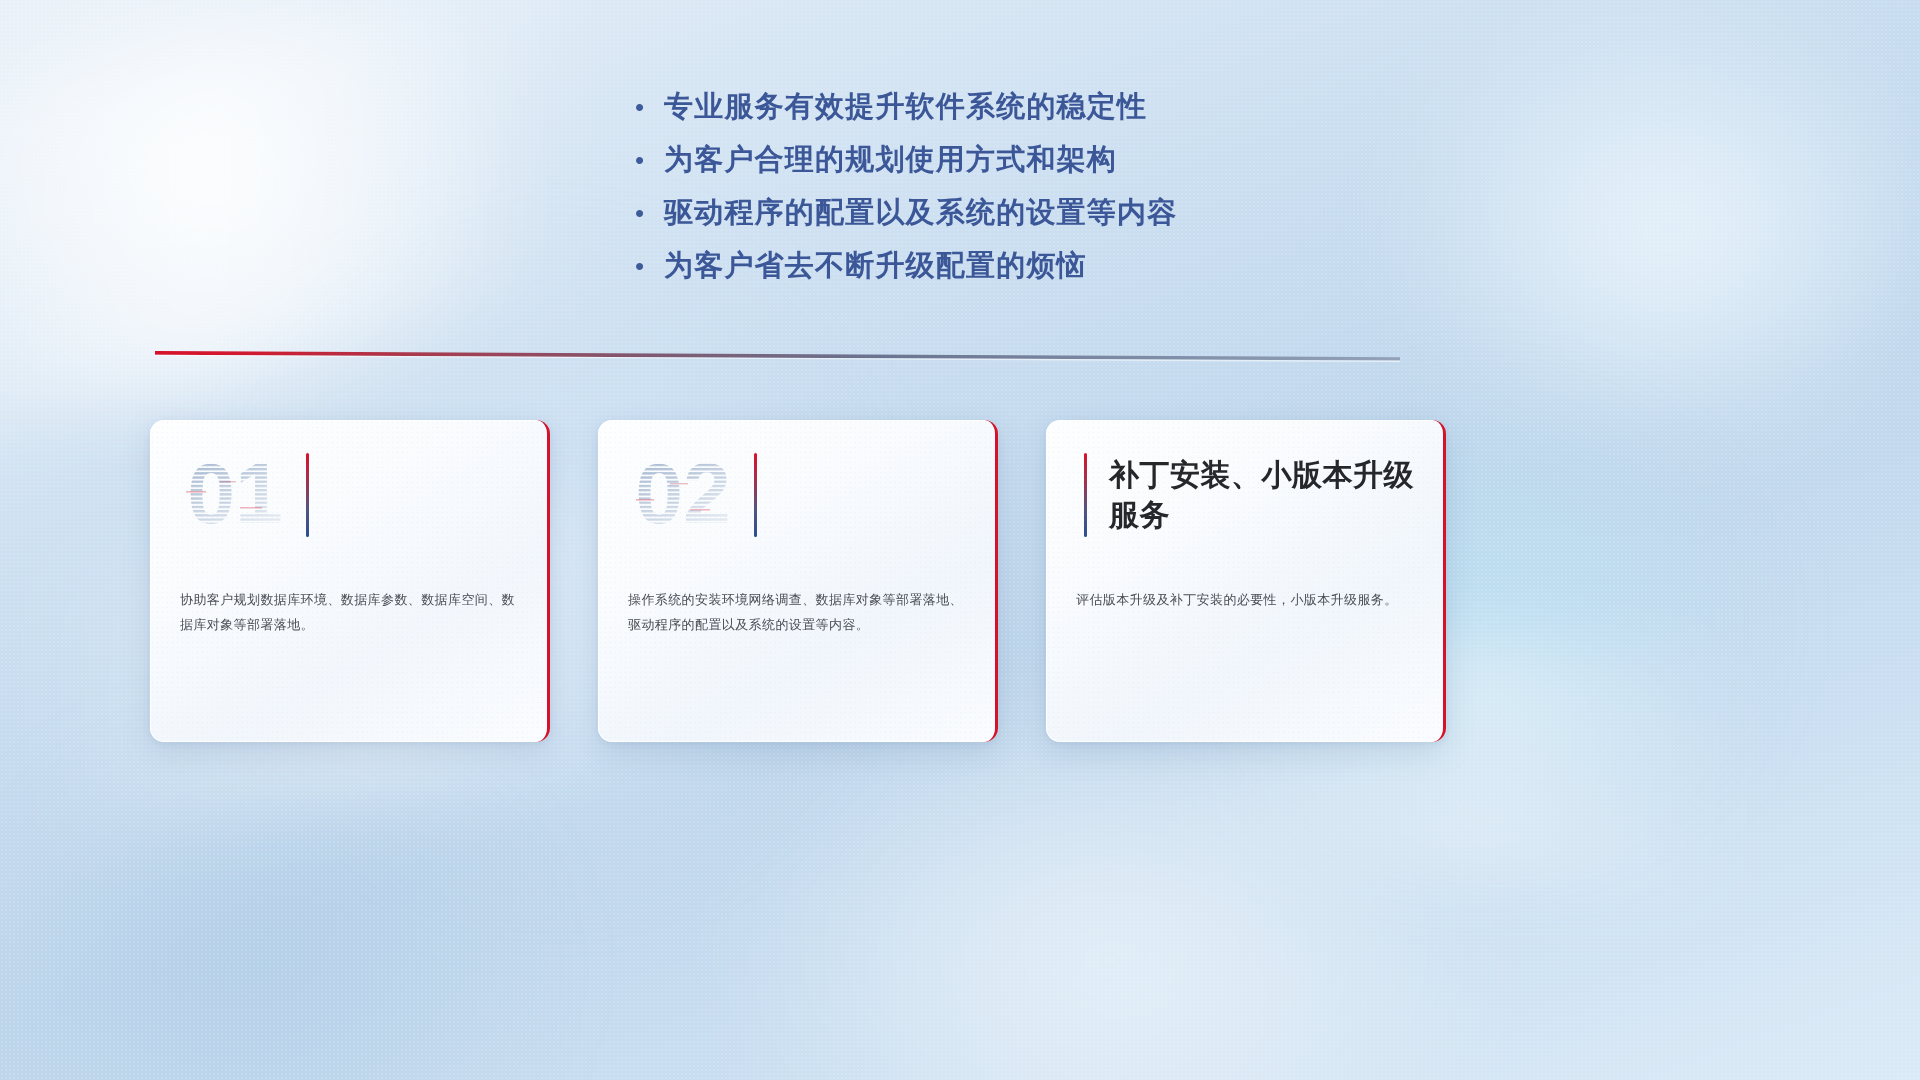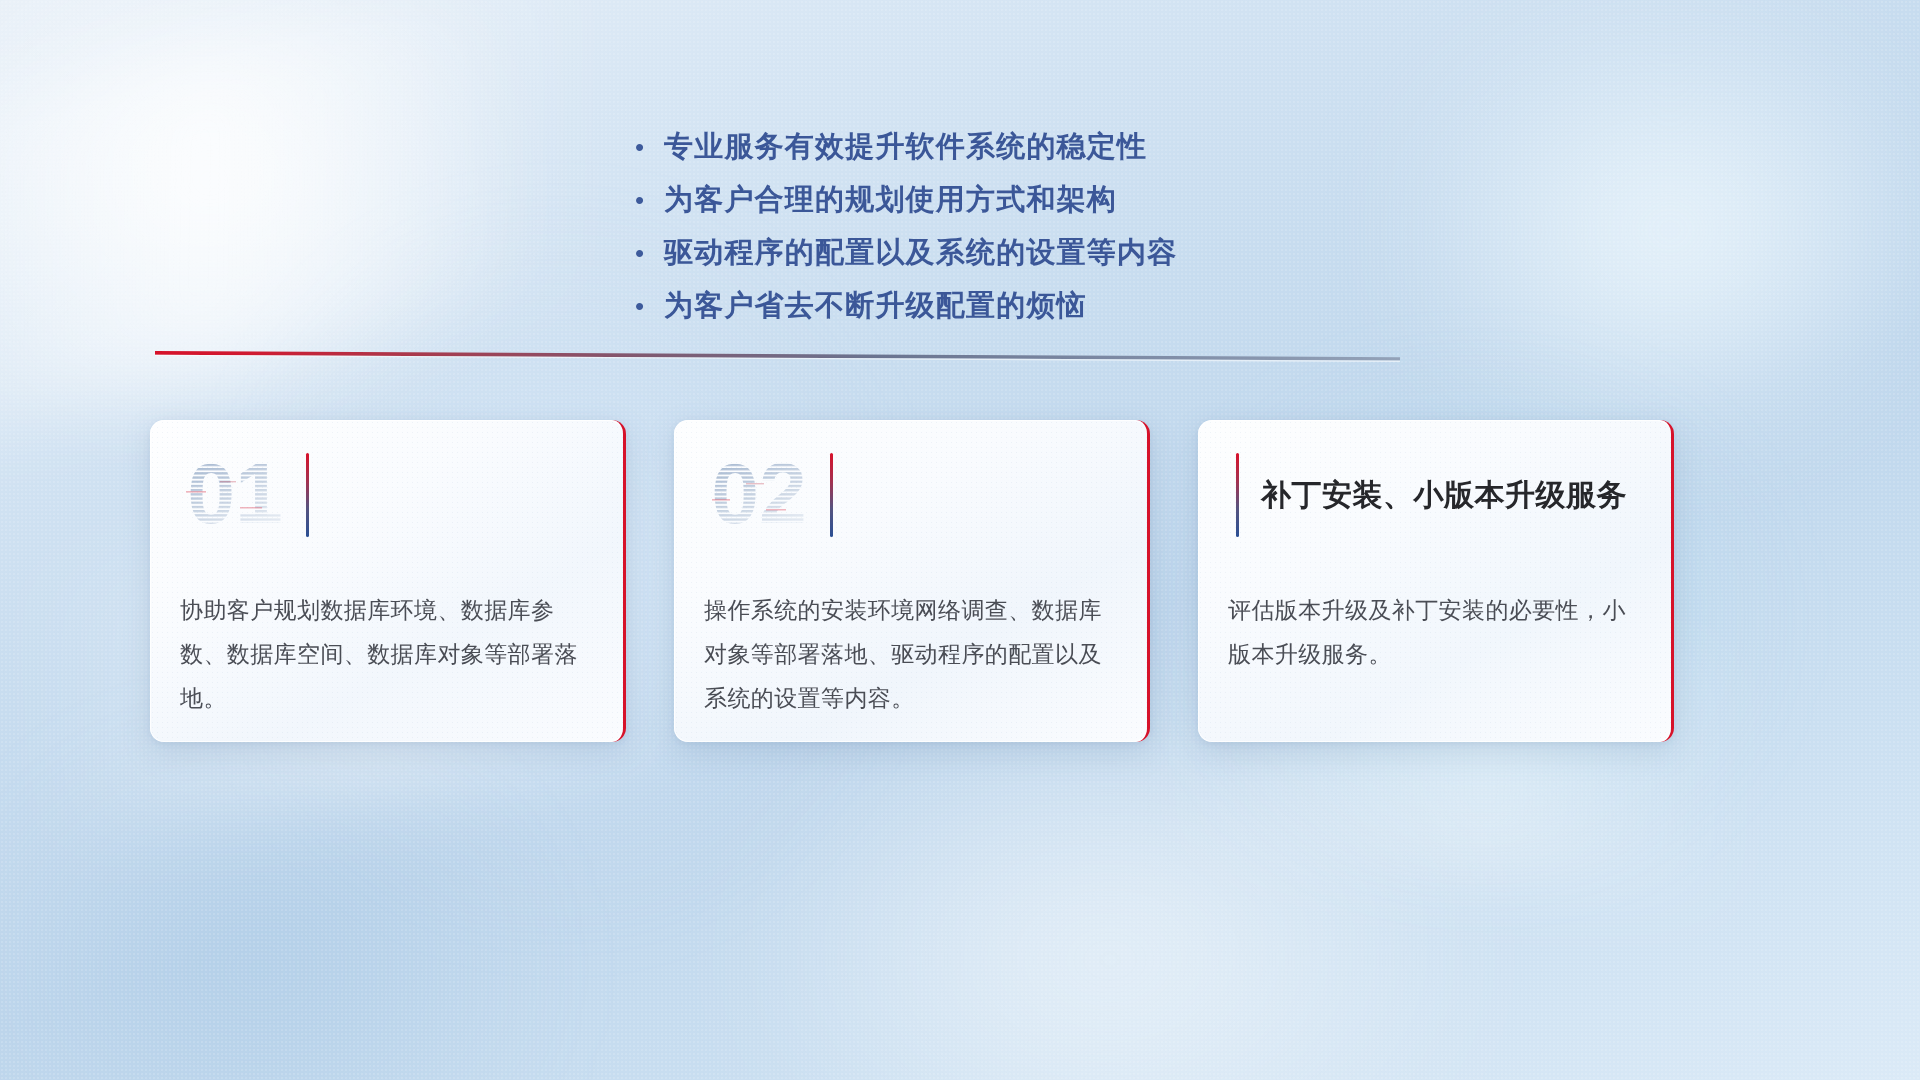--- a/index.html
+++ b/index.html
@@ -128,21 +128,20 @@
     text-align: left;
     padding-left: 5px;
   }
   .bullet-text {
     font-size: 29px;
     font-weight: 700;
     color: #3b5798;
     letter-spacing: 1.2px;
     line-height: 1;
     white-space: nowrap;
-    margin-top: 40px;
   }
 
   
   #divider {
     position: absolute;
     left: 155px;
     top: 348px;
     width: 1245px;
     height: 16px;
   }
@@ -152,21 +151,21 @@
   #cards {
     position: absolute;
     left: 150px;
     top: 420px;
     width: 1620px;
     display: flex;
     gap: 48px;
   }
   .card {
     position: relative;
-    width: 476px;
+    width: 400px;
     height: 322px;
     border-radius: 14px;
     overflow: hidden;
     background:
       linear-gradient(150deg, rgba(255,255,255,0.97) 0%, rgba(252,253,255,0.95) 34%, rgba(244,248,253,0.93) 66%, rgba(252,253,255,0.97) 100%);
     border-right: 3px solid #d6122a;
     box-shadow:
       0 10px 30px rgba(86,120,160,0.18),
       0 2px 6px rgba(86,120,160,0.10);
   }
@@ -215,21 +214,21 @@
     font-size: 30px;
     font-weight: 700;
     color: #26272b;
     line-height: 1.34;
     letter-spacing: 0.5px;
   }
 
   .card-body {
     position: relative;
     padding: 18px 30px 0 30px;
-    font-size: 23px;
+    font-size: 13px;
     line-height: 1.92;
     color: #4a4d55;
     letter-spacing: 0.4px;
   }
 </style>
 </head>
 <body>
 
 <div id="stage">
 

